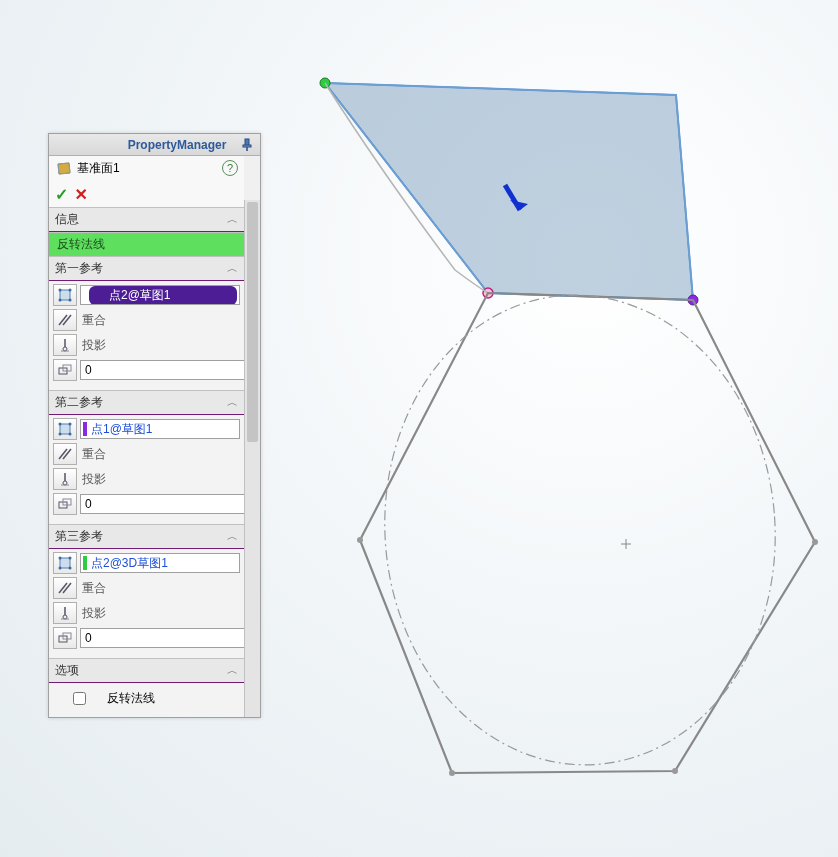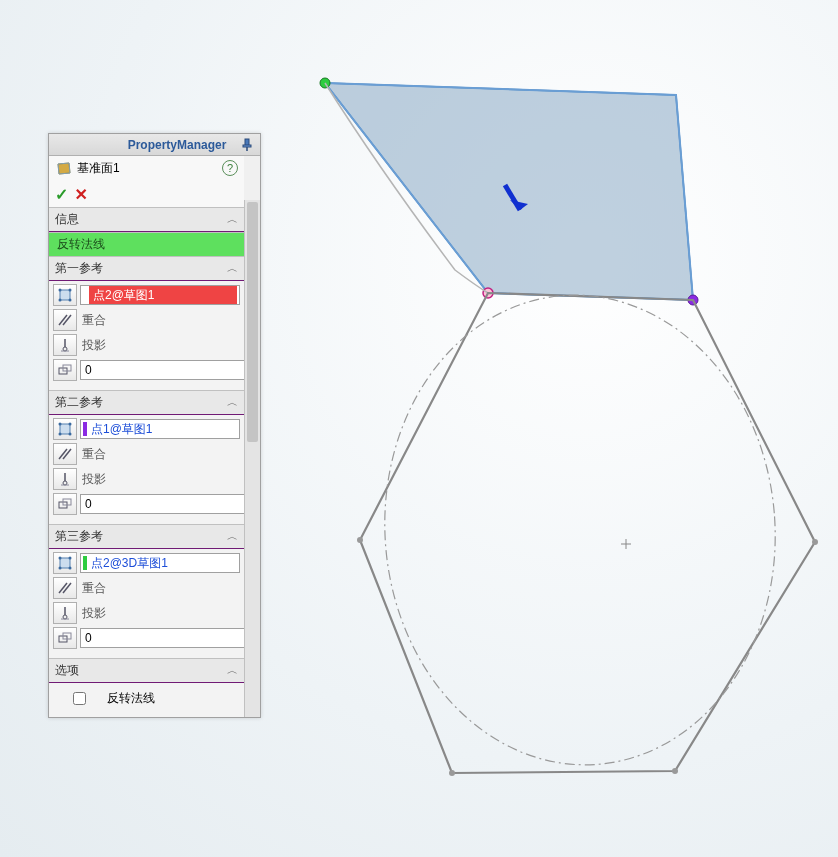--- a/index.html
+++ b/index.html
@@ -133,24 +133,25 @@
   font-size: 12px;
   overflow: hidden;
 }
 .sel-swatch {
   width: 4px;
   height: 14px;
   margin-right: 2px;
   flex-shrink: 0;
 }
 .sel-highlighted {
-  background: #ef4444;
+  background: #4c1d95;
   color: #fff;
-  padding: 1px 4px;
+  padding: 1px 20px;
   flex: 1;
+  border-radius: 6px;
 }
 .sel-text {
   padding: 1px 2px;
   color: #1d4ed8;
 }
 .row-label {
   font-size: 12px;
   color: #555;
   padding-left: 2px;
 }

